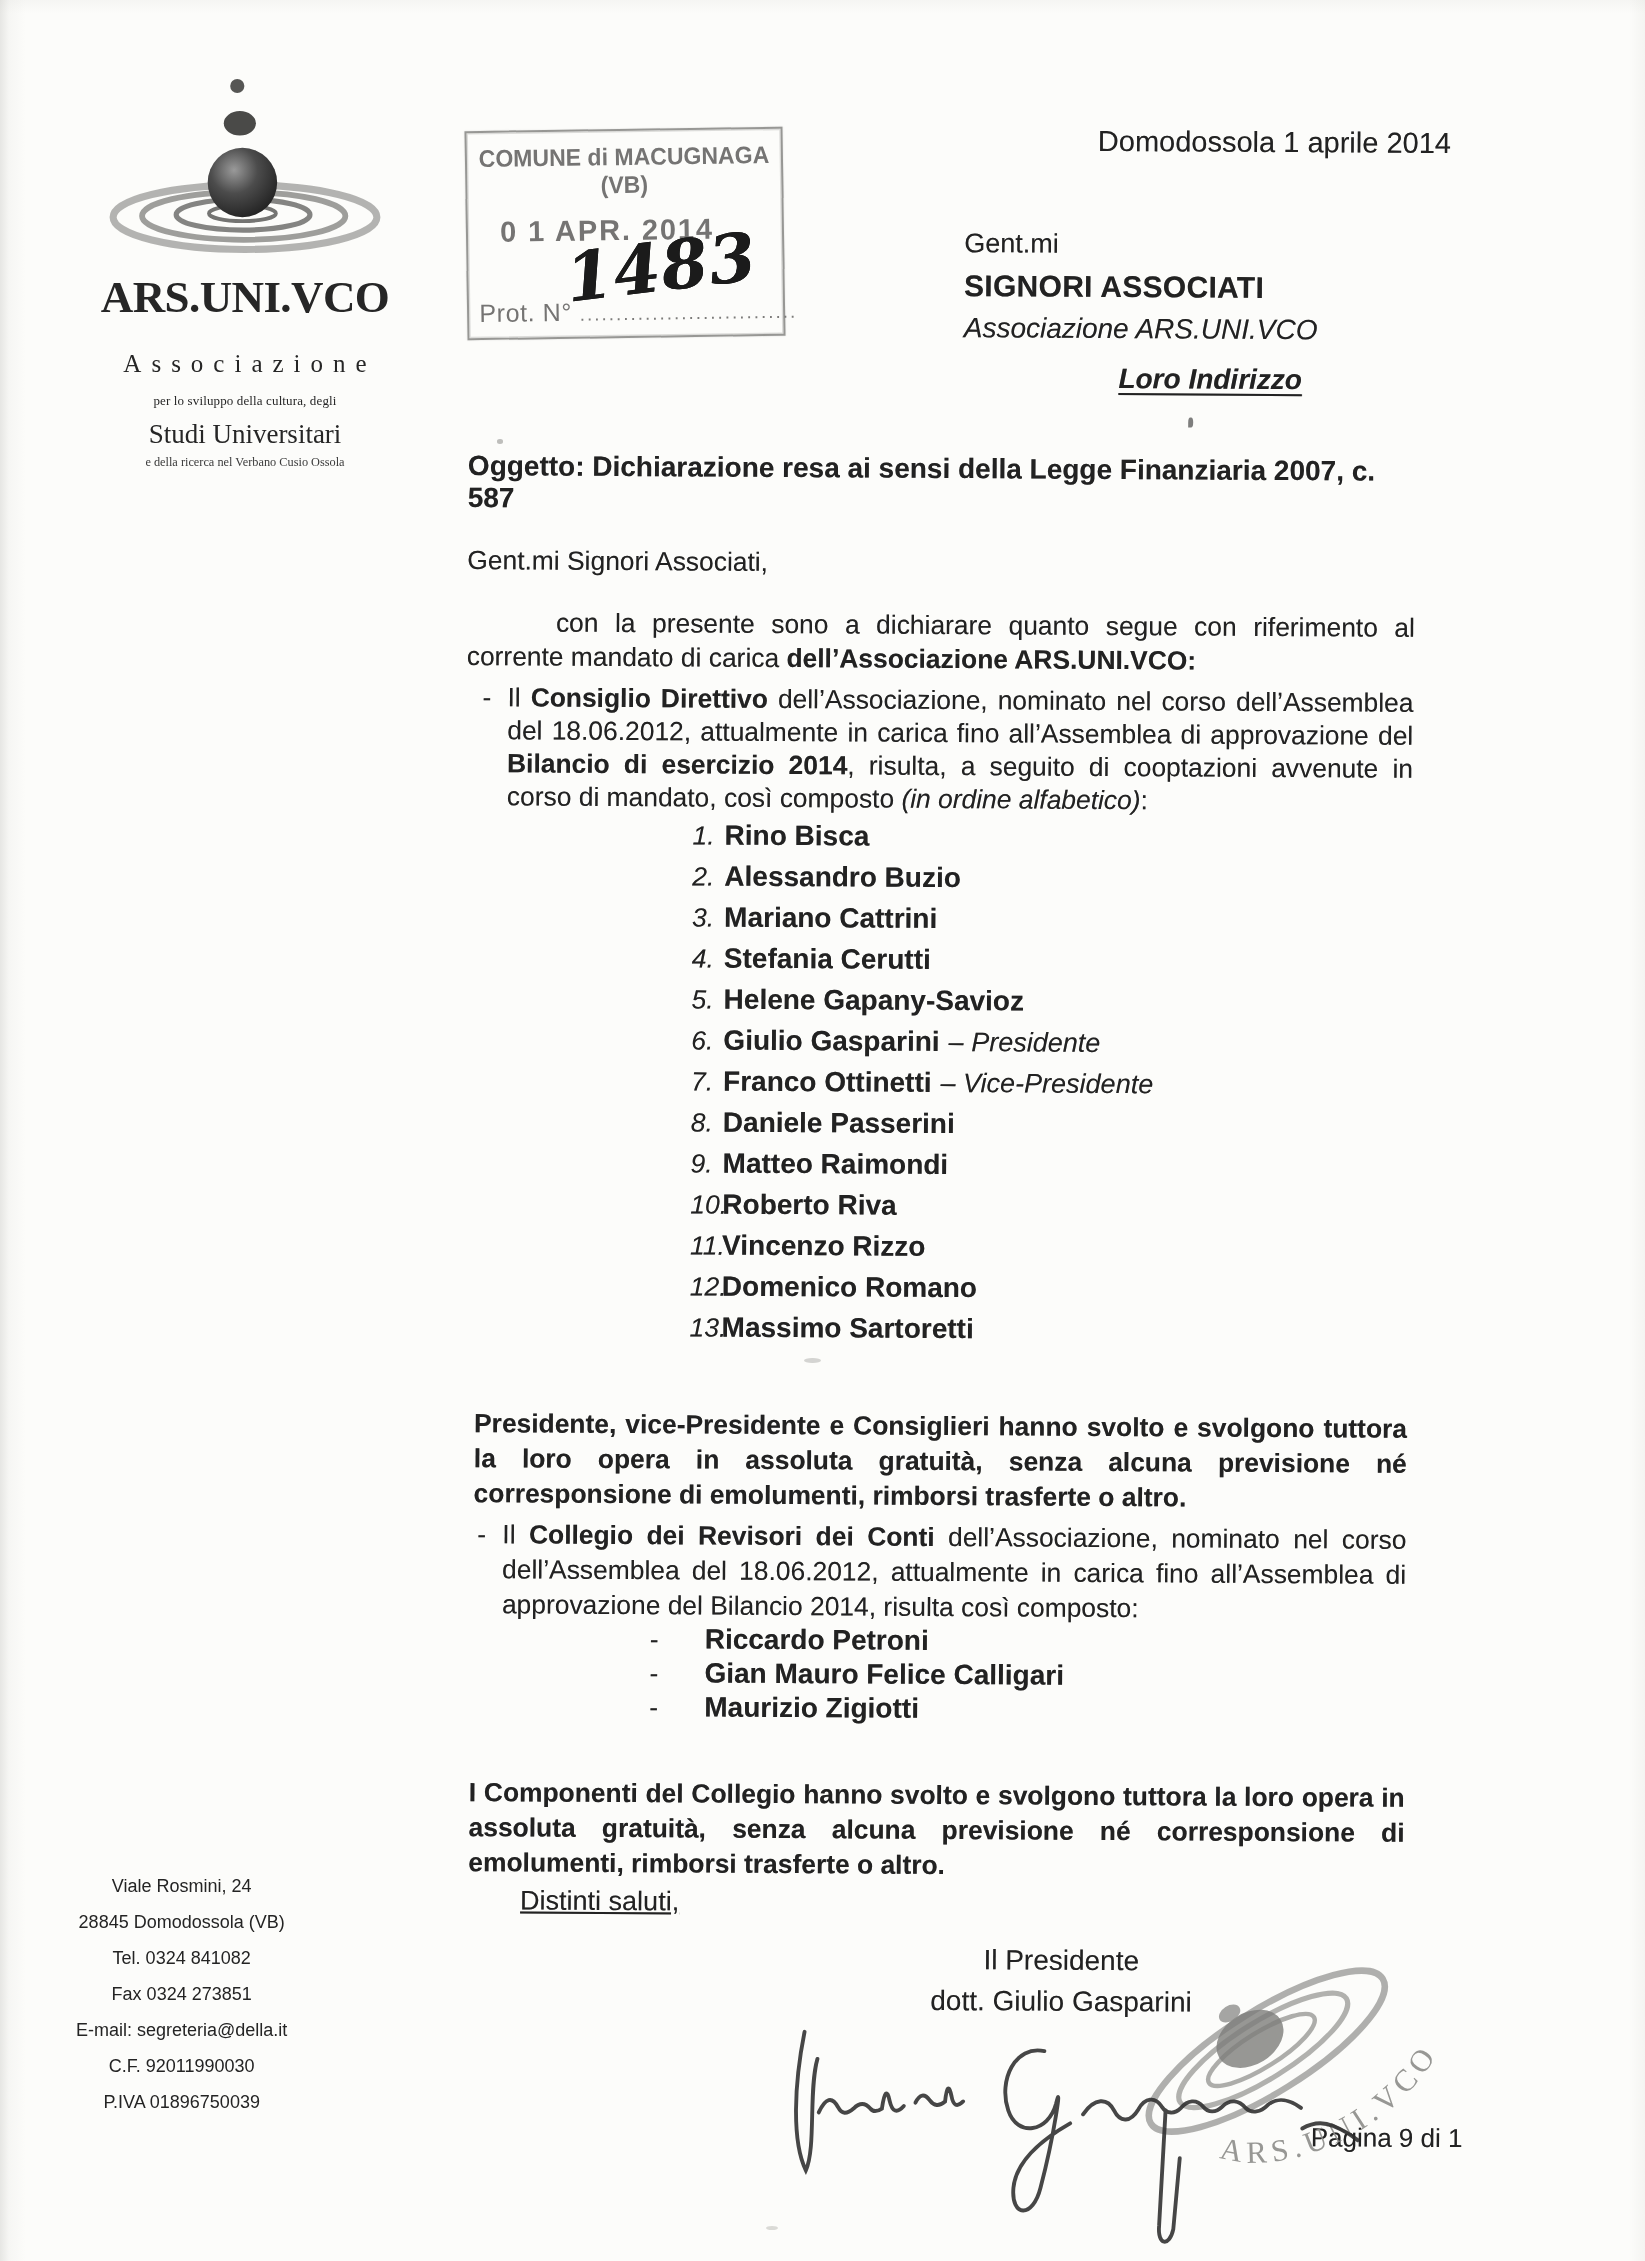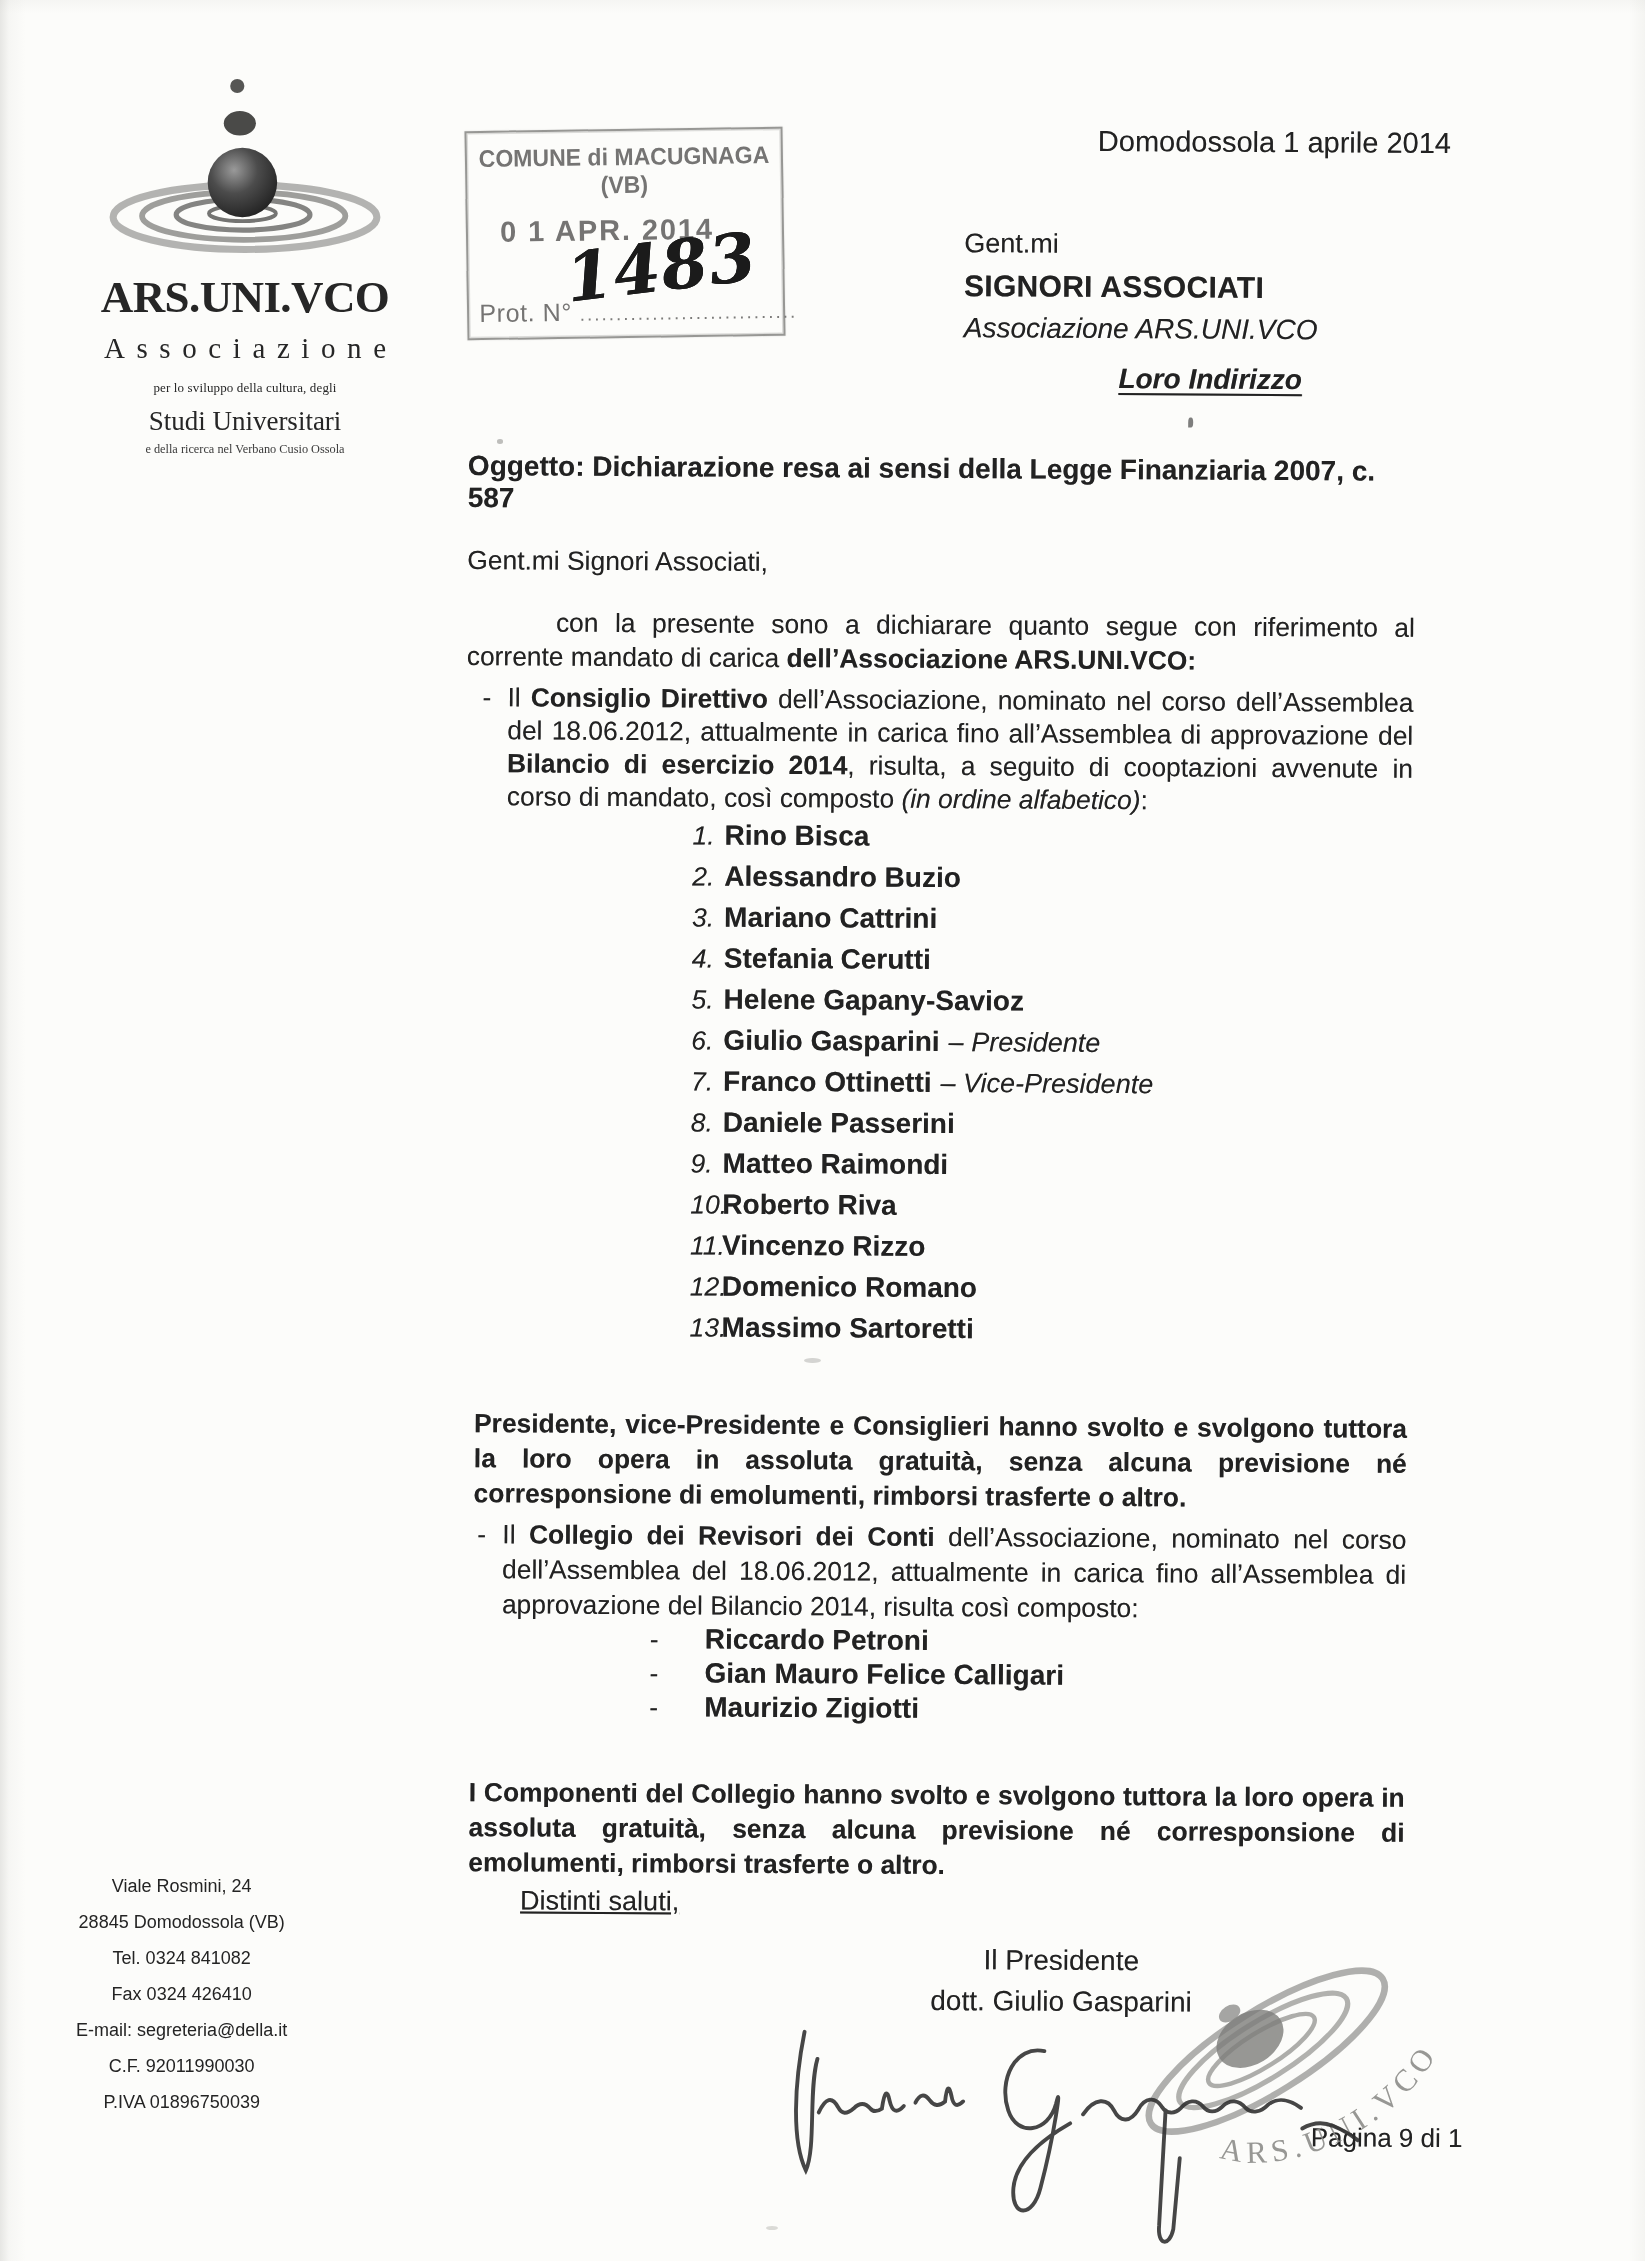--- a/index.html
+++ b/index.html
@@ -19,21 +19,21 @@
   .b{font-weight:bold;}
   .i{font-style:italic;}
   .just{text-align:justify;}
   
   #letter{position:absolute;top:0;left:0;width:1646px;height:2261px;
     transform:rotate(.35deg);transform-origin:451px 451px;}
   
   .logo-wrap{left:90px;top:68px;width:310px;text-align:center;
     font-family:"Liberation Serif",serif;color:#262626;}
   .logo-acronym{font-size:45px;font-weight:600;letter-spacing:-0.6px;margin-top:7.7px;}
-  .logo-assoc{font-size:29px;letter-spacing:.40em;padding-left:.40em;margin-top:9px;font-weight:500;}
+  .logo-assoc{font-size:25px;letter-spacing:.40em;padding-left:.40em;margin-top:27px;font-weight:500;}
   .logo-line1{font-size:13px;margin-top:15px;letter-spacing:.01em;}
   .logo-line2{font-size:27px;font-weight:500;margin-top:10px;}
   .logo-line3{font-size:12.3px;margin-top:5px;color:#3a3a3a;}
   
   .stamp{left:466px;top:129px;width:314px;height:205px;
     border:2.6px solid rgba(125,125,123,.8);box-shadow:inset 0 0 0 1.3px rgba(160,160,158,.35), 0 0 1.3px rgba(120,120,120,.4);
     transform:rotate(-.8deg);color:#757473;}
   .stamp .muni{position:absolute;top:11.6px;left:0;width:100%;text-align:center;
     font-size:24px;font-weight:bold;letter-spacing:0;transform:scaleX(.96);}
   .stamp .sdate{position:absolute;top:83px;left:23px;width:232px;text-align:center;
@@ -262,21 +262,21 @@
     <path d="M560,258 c18,-26 38,-26 48,-6 c10,20 26,18 38,-2 c10,-18 26,-20 36,-4 c8,12 20,12 30,2 c10,-12 24,-14 34,-2 c8,10 20,10 30,0 c12,-12 26,-10 36,2 c10,10 24,6 34,-4 c16,-14 36,-8 52,4"></path>
     <path d="M688,252 l-10,178 c-3,32 16,34 22,6 l10,-110"></path>
     <path d="M900,280 q24,-14 48,-4 q20,8 38,22"></path>
   </g>
 </svg>
 
 <div class="abs contact">
   <div>Viale Rosmini, 24</div>
   <div>28845 Domodossola (VB)</div>
   <div>Tel. 0324 841082</div>
-  <div>Fax  0324 426410</div>
+  <div>Fax  0324 273851</div>
   <div>E-mail: segreteria@della.it</div>
   <div>C.F. 92011990030</div>
   <div>P.IVA 01896750039</div>
 </div>
 
 <div class="speck" style="left:497px;top:439px;width:5.8px;height:4.5px;"></div>
 <div class="speck" style="left:804px;top:1358px;width:17px;height:5.2px;opacity:.35;"></div>
 <div class="speck" style="left:766px;top:2226px;width:11.6px;height:3.9px;opacity:.3;"></div>
 
 

